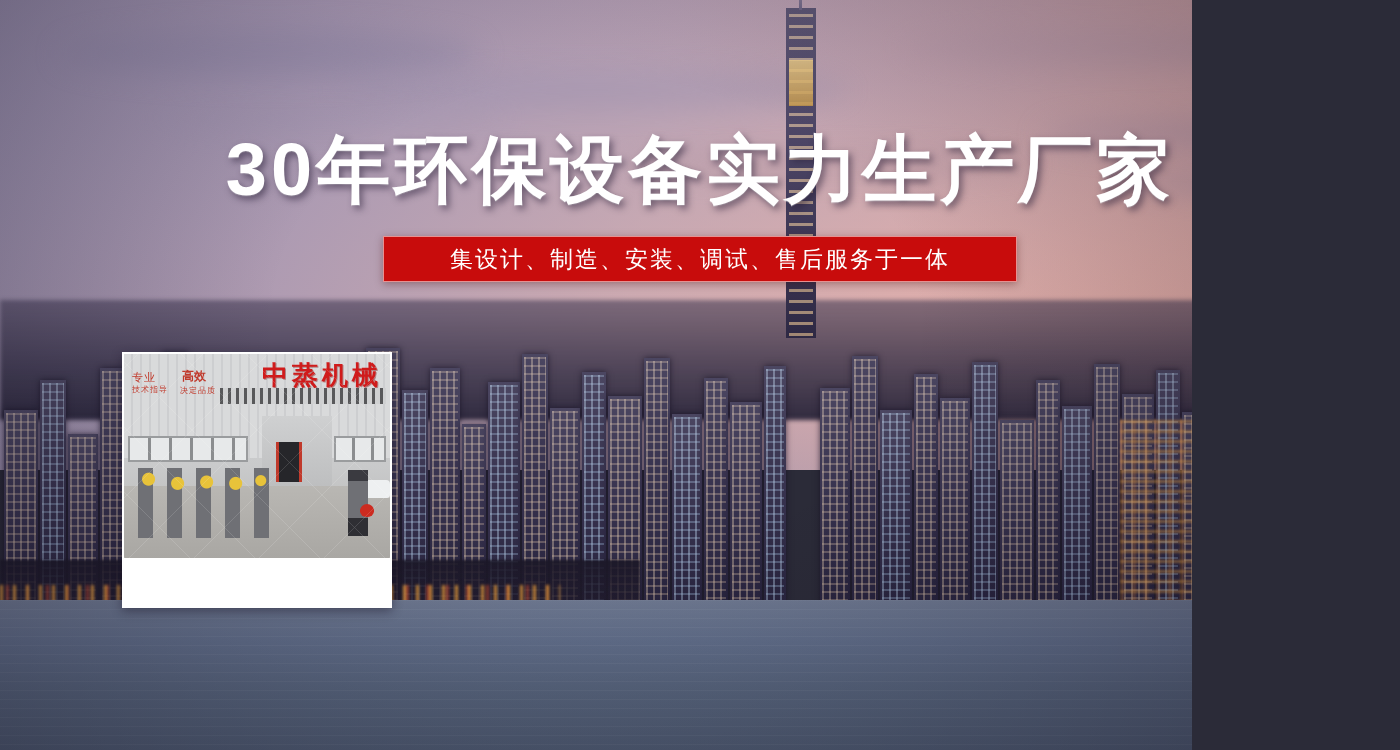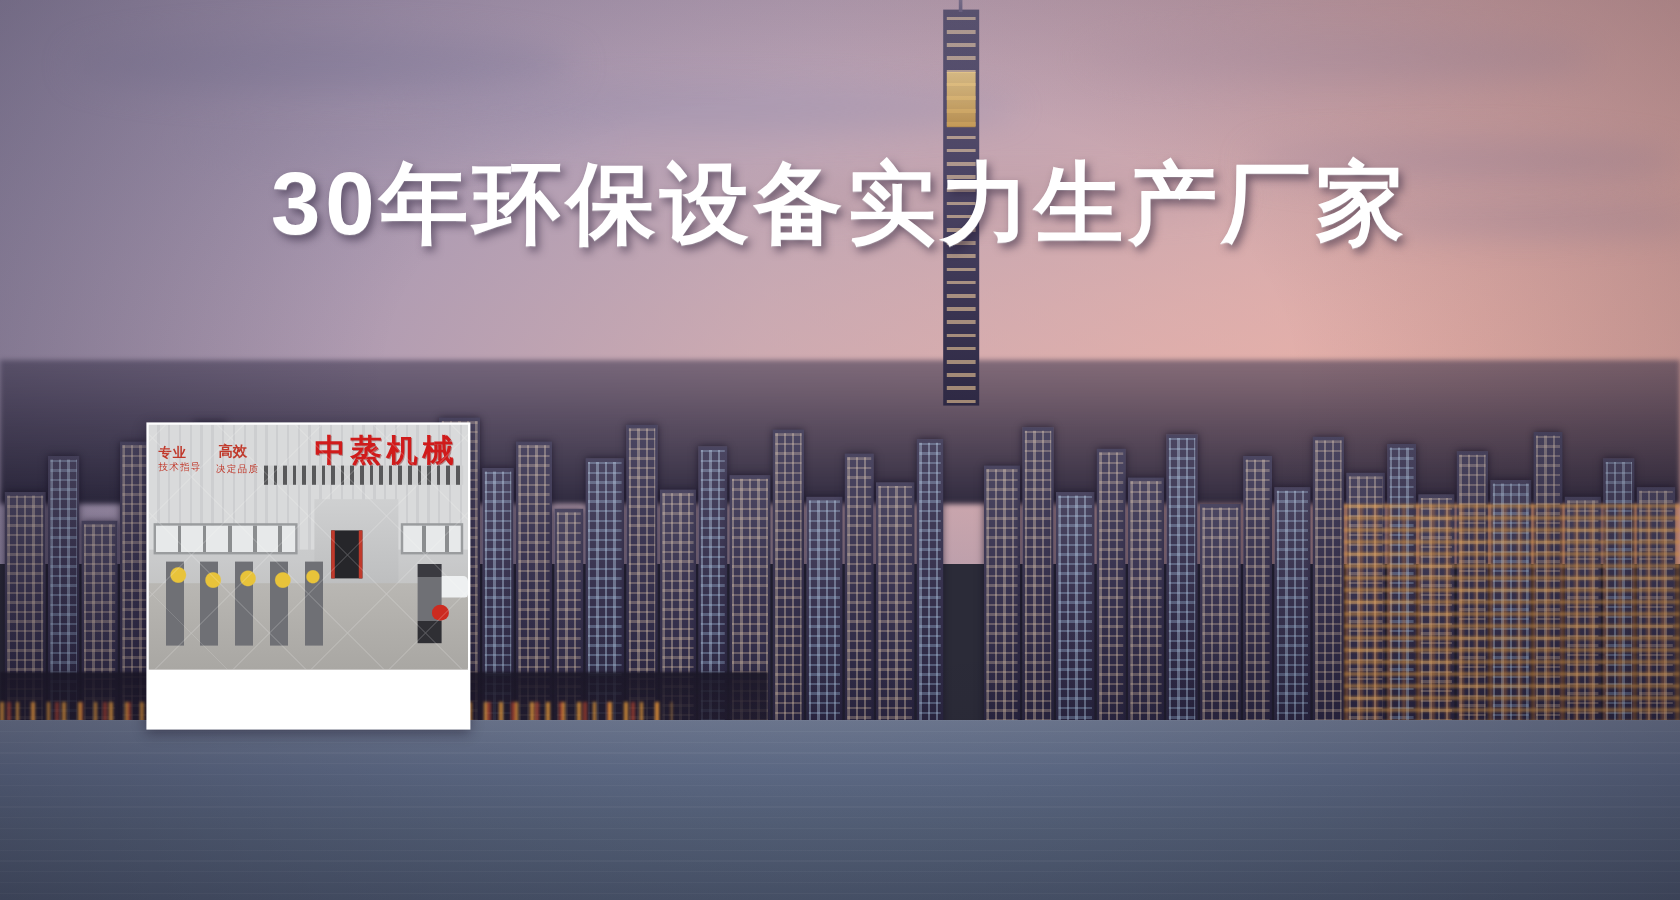--- a/index.html
+++ b/index.html
@@ -3,21 +3,21 @@
 <meta charset="utf-8">
 <style>
   * { margin:0; padding:0; box-sizing:border-box; }
   html, body {
     width:1400px; height:750px; overflow:hidden;
     font-family:"Liberation Sans","DejaVu Sans",sans-serif;
     background:#2b2b38;
   }
 
   .banner {
-    position:relative; width:1400px; height:750px; overflow:hidden;
+    position:relative; width:1192px; height:750px; overflow:hidden;
   }
 
   
   .bg { position:absolute; inset:0; }
 
   
   .sky {
     position:absolute; left:0; top:0; width:1400px; height:470px;
     background:
       linear-gradient(100deg,
@@ -382,21 +382,21 @@
     background:linear-gradient(180deg,#cdc9c3,#bdb9b2);
   }
 
   
   .p4{ background:linear-gradient(180deg,#d3d4d5 0%, #c9cacb 55%, #b4b3b0 100%); }
   .p4 .facade{
     position:absolute; left:0; top:0; width:266px; height:104px;
     background:repeating-linear-gradient(90deg,#d9dadb 0 7px,#cdced0 7px 9px);
   }
   .p4 .slogan1{position:absolute; left:8px; top:16px; color:#c0392b;
-    font-size:11px; font-weight:bold; letter-spacing:1px;}
+    font-size:11px; font-weight:normal; letter-spacing:1px;}
   .p4 .slogan2{position:absolute; left:58px; top:14px; color:#c0392b;
     font-size:12px; font-weight:bold;}
   .p4 .slogan3{position:absolute; left:8px; top:30px; color:#c0392b;
     font-size:8px; letter-spacing:1px;}
   .p4 .slogan4{position:absolute; left:56px; top:31px; color:#c0392b;
     font-size:8px; letter-spacing:1px;}
   .p4 .bigred{
     position:absolute; right:8px; top:4px; color:#d01b1b;
     font-size:26px; font-weight:bold; letter-spacing:4px;
     text-shadow:1px 1px 0 rgba(120,10,10,.4);
@@ -522,20 +522,23 @@
 
     <div class="rightglow"></div>
     <div class="bank"></div>
     <div class="banklights"></div>
     <div class="water"></div>
     <div class="vignette"></div>
   </div>
 
   <div class="headline">30年环保设备实力生产厂家</div>
 
+  <div class="subbar">
+    <span class="subbar-text">集设计、制造、安装、调试、售后服务于一体</span>
+  </div>
 
   <div class="cards">
 
 
 
 
     <div class="card">
       <div class="photo p4">
         <div class="facade"></div>
         <div class="slogan3">技术指导</div>

